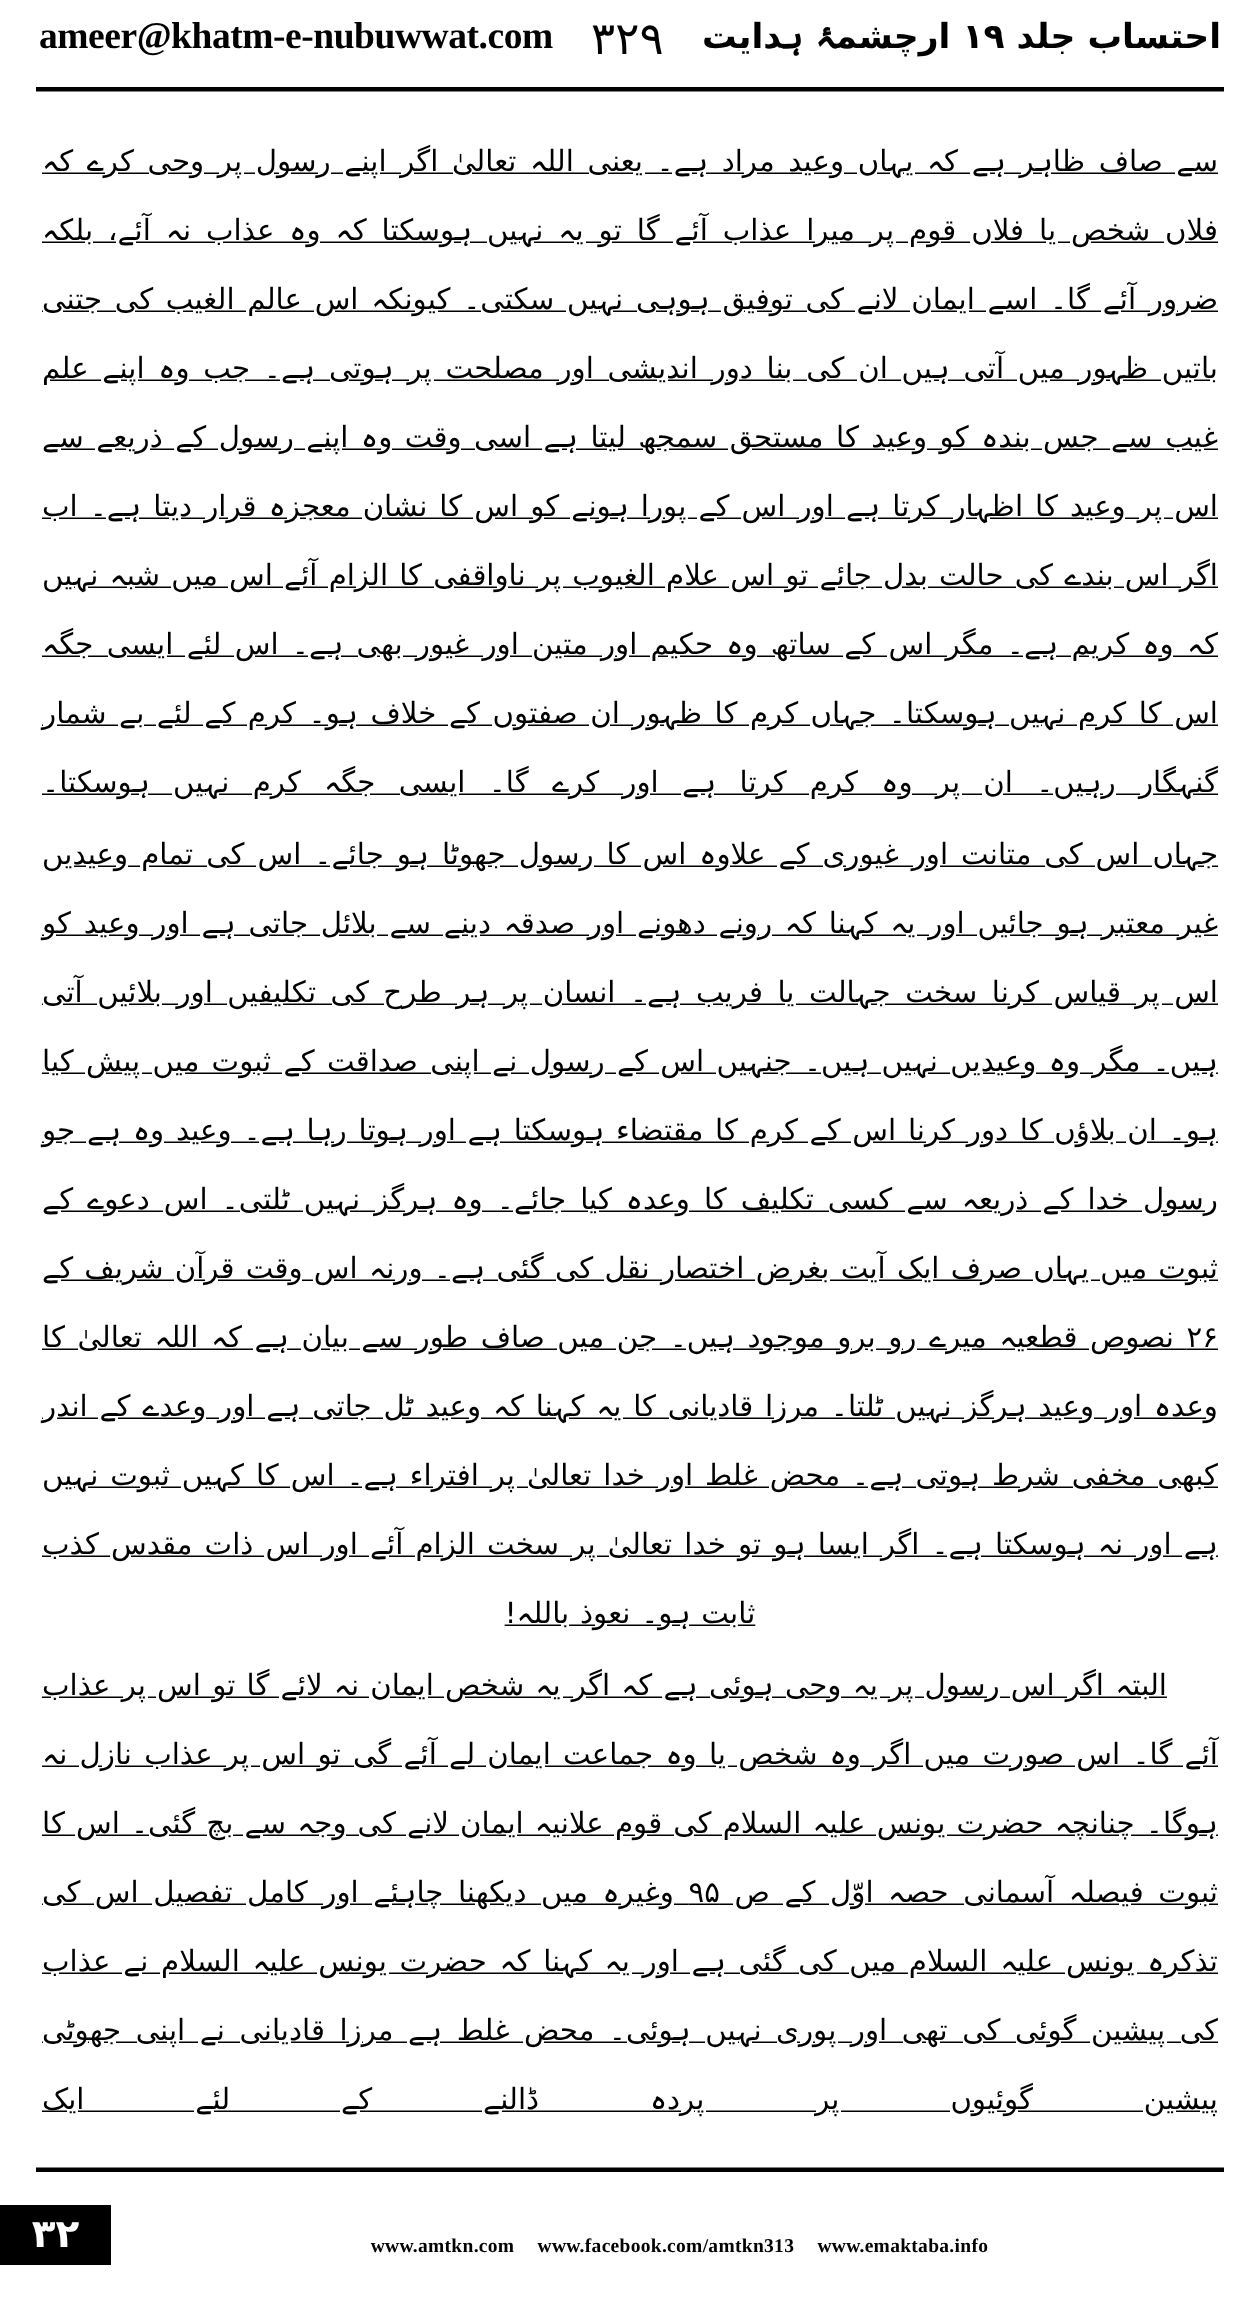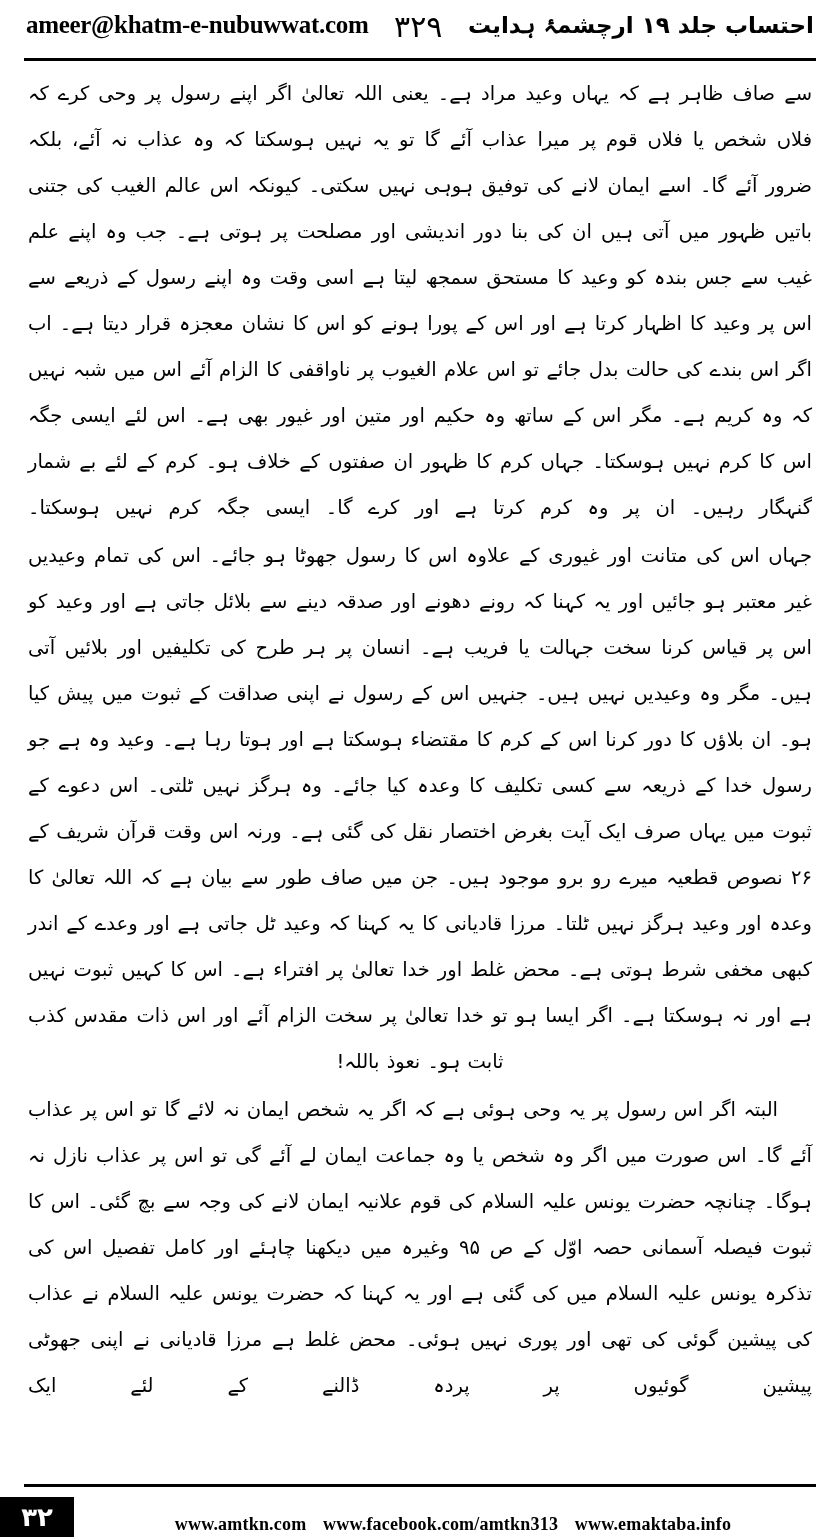--- a/index.html
+++ b/index.html
@@ -61,22 +61,23 @@
     height: 3px;
     background: #000;
     margin: 6px 24px 0 24px;
   }
 
   
   .content {
     direction: rtl;
     text-align: justify;
     text-align-last: justify;
-    padding: 10px 28px 0 28px;
+    padding: 24px 28px 0 28px;
     box-sizing: border-box;
+    text-decoration: underline;
   }
   .para {
     font-family: "DejaVu Sans", sans-serif;
     font-size: 19.5px;
     line-height: 46px;
     margin: 0 0 2px 0;
     direction: rtl;
     text-align: justify;
     text-align-last: justify;
     word-spacing: 1px;
@@ -88,23 +89,23 @@
     text-indent: 34px;
   }
   .para + .para {
     margin-top: 0;
   }
 
   
   .footer {
     position: absolute;
     left: 0;
-    bottom: 0;
+    bottom: 16px;
     width: 840px;
-    height: 56px;
+    height: 79px;
     display: flex;
     align-items: center;
   }
   .footer-rule {
     position: absolute;
     left: 24px;
     right: 24px;
     top: 0;
     height: 3px;
     background: #000;
@@ -121,21 +122,21 @@
     display: flex;
     align-items: center;
     justify-content: center;
     direction: rtl;
   }
   .footer-links {
     flex: 1;
     text-align: center;
     font-family: "Liberation Serif", serif;
     font-weight: bold;
-    font-size: 18px;
+    font-size: 13px;
     letter-spacing: 0.2px;
     margin-top: 24px;
     padding-right: 40px;
     padding-left: 32px;
   }
   .footer-links span {
     margin: 0 6px;
   }
 </style>
 </head>

